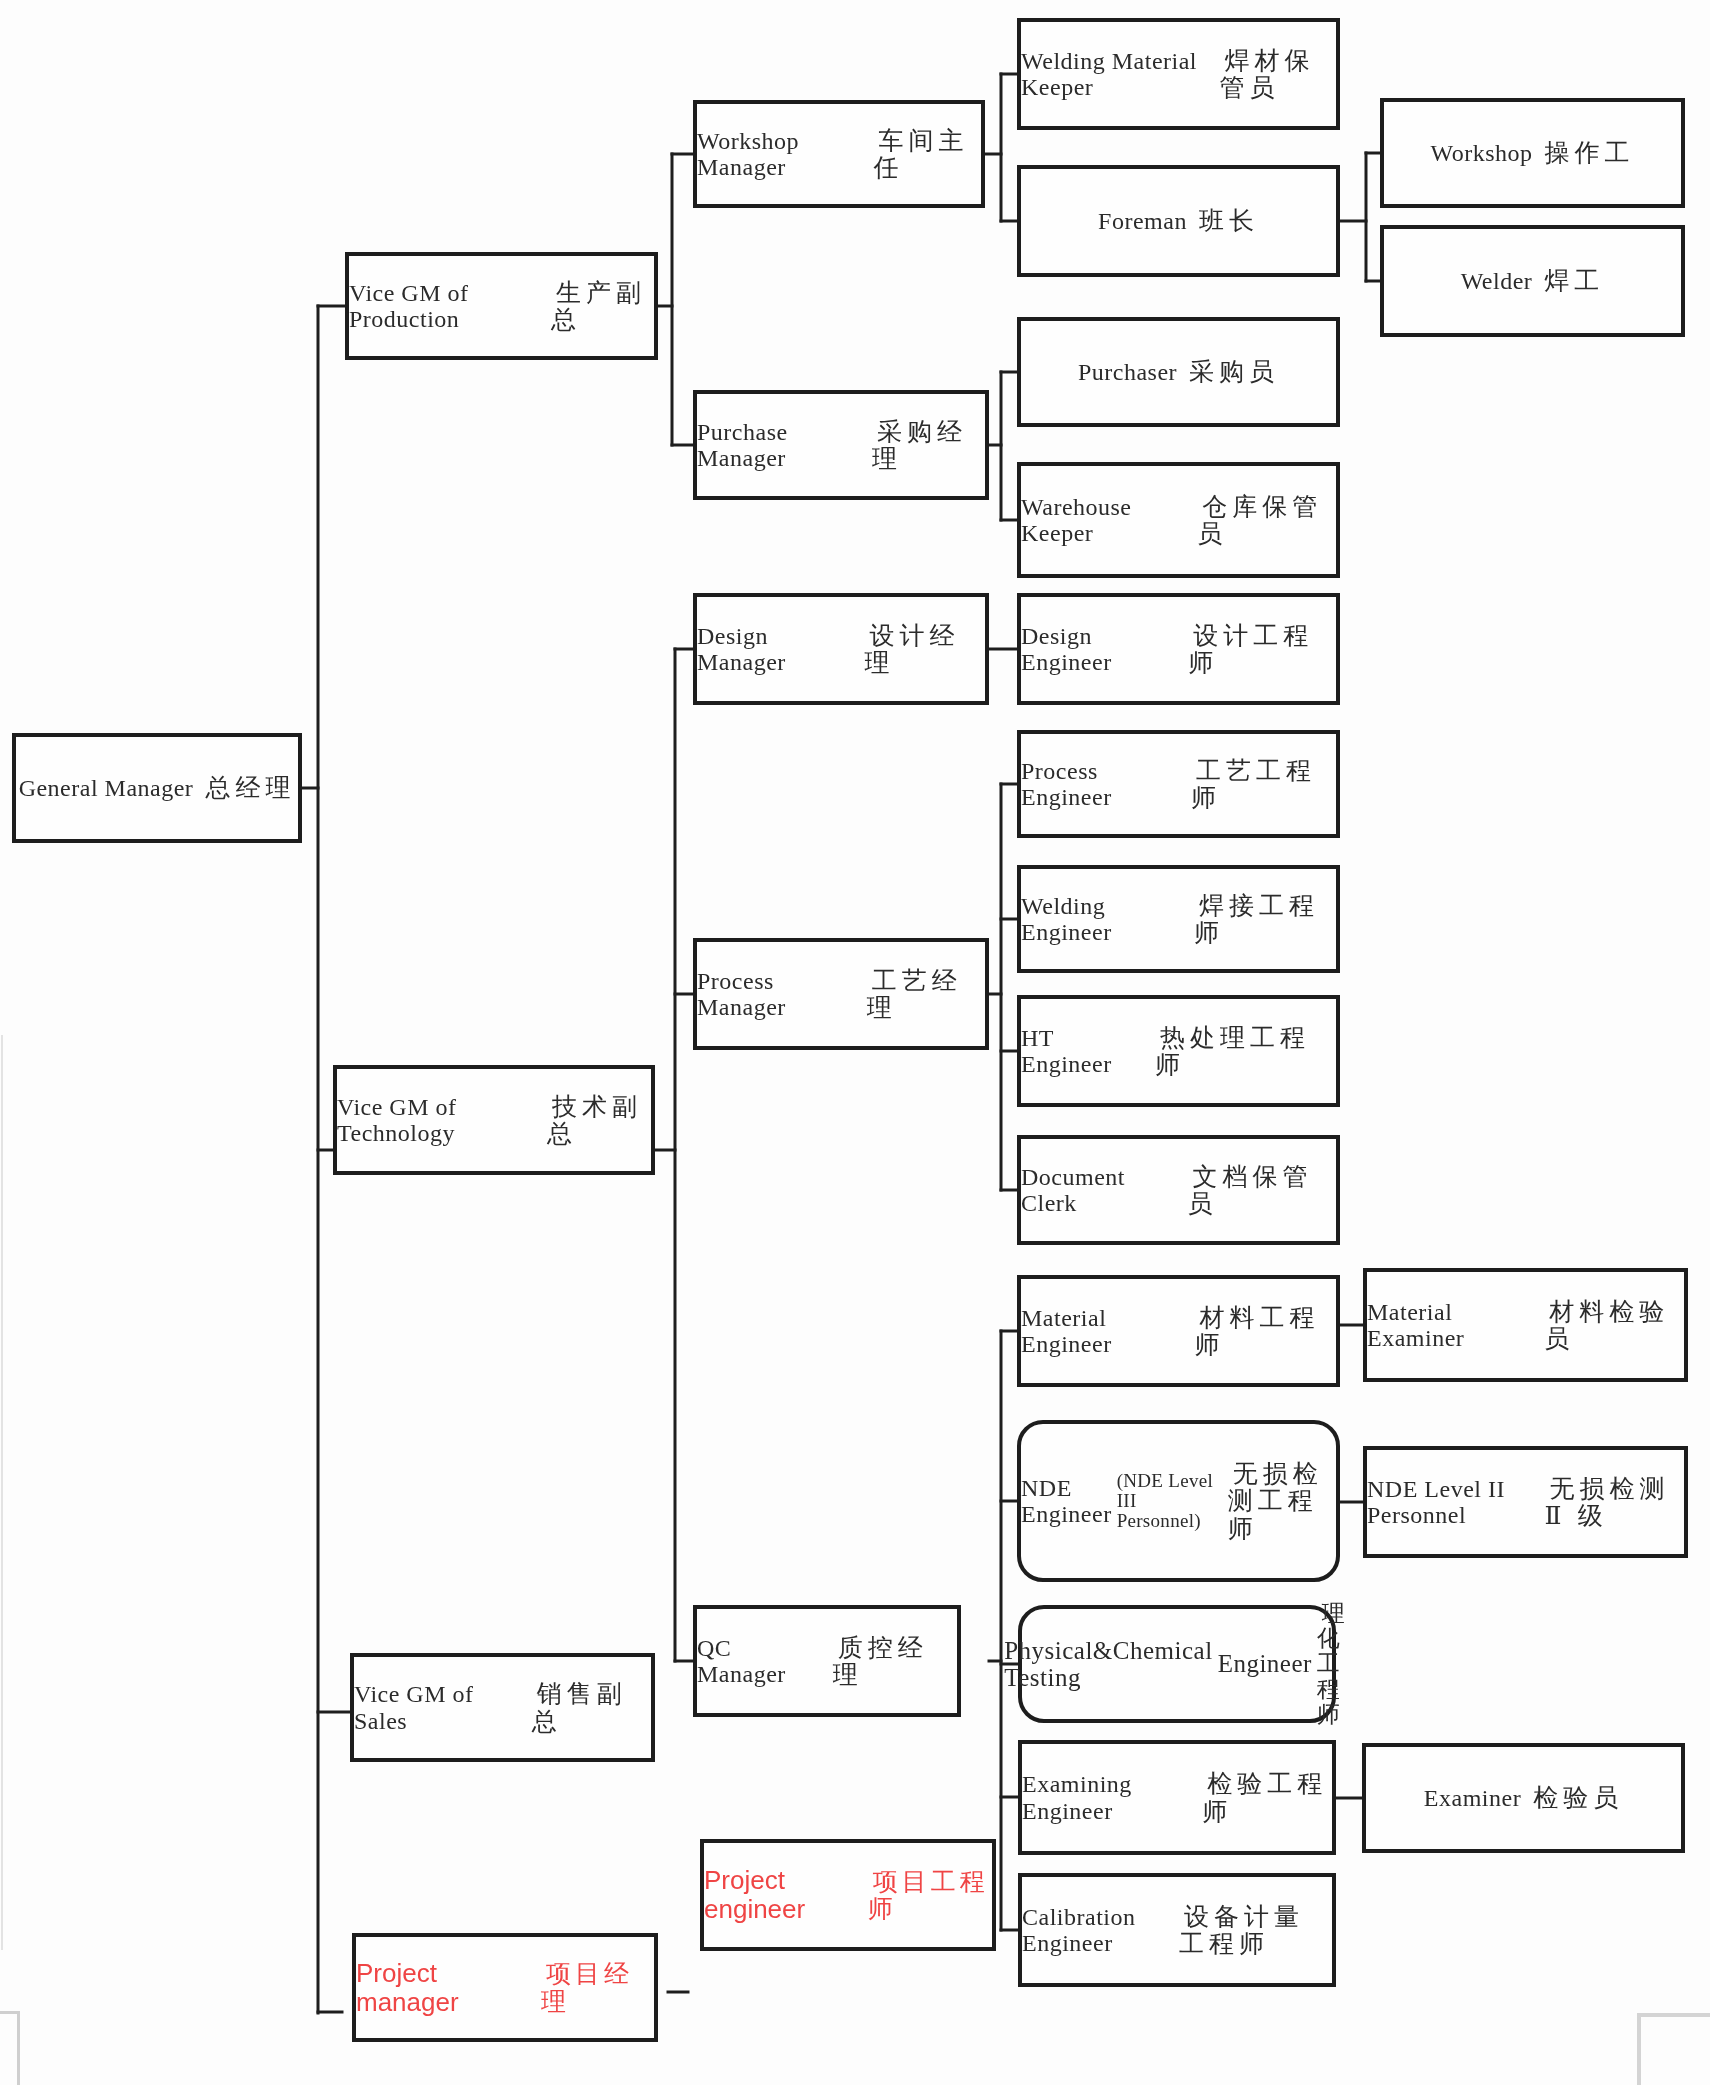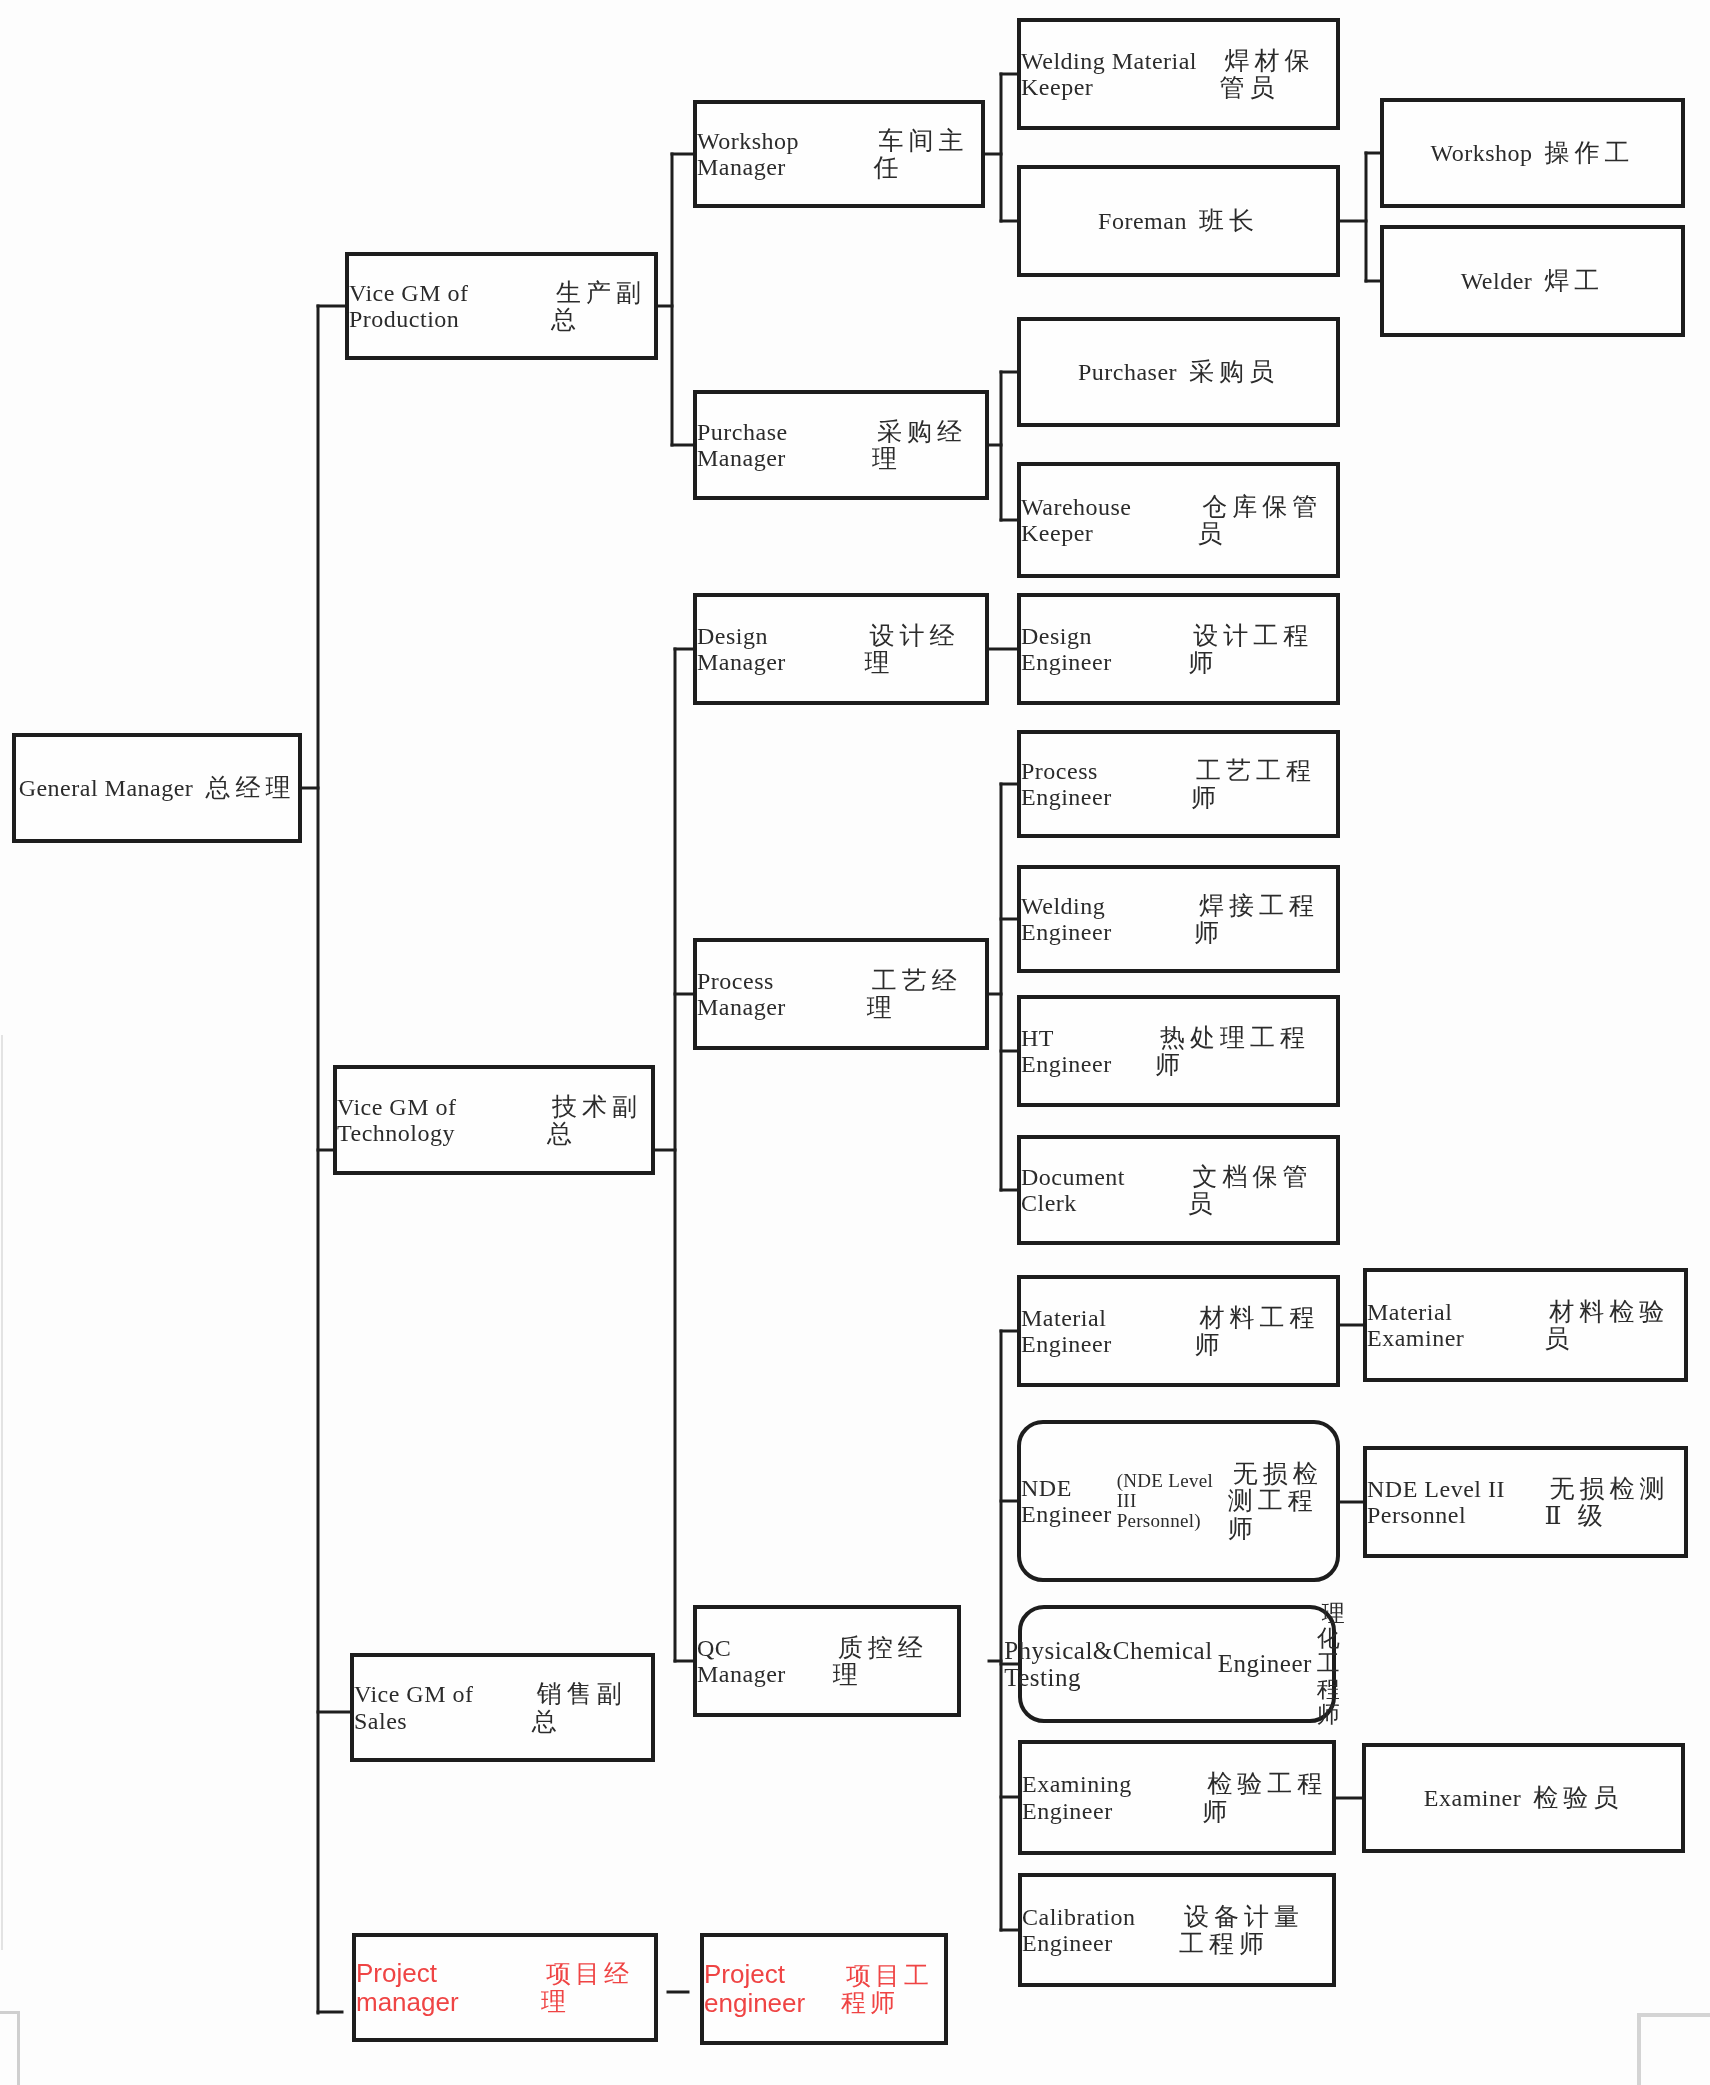--- a/index.html
+++ b/index.html
@@ -136,21 +136,21 @@
     <div class="zh">设计经理</div>
   </div>
   <div class="node" style="left:693px;top:938px;width:296px;height:112px">
     <div class="en">Process Manager</div>
     <div class="zh">工艺经理</div>
   </div>
   <div class="node" style="left:693px;top:1605px;width:268px;height:112px">
     <div class="en">QC Manager</div>
     <div class="zh">质控经理</div>
   </div>
-  <div class="node sans" style="left:700px;top:1933px;width:248px;height:112px">
+  <div class="node sans" style="left:700px;top:1839px;width:296px;height:112px">
     <div class="en">Project engineer</div>
     <div class="zh">项目工程师</div>
   </div>
 
   <div class="node" style="left:1017px;top:18px;width:323px;height:112px">
     <div class="en">Welding Material Keeper</div>
     <div class="zh">焊材保管员</div>
   </div>
   <div class="node" style="left:1017px;top:165px;width:323px;height:112px">
     <div class="en">Foreman</div>

